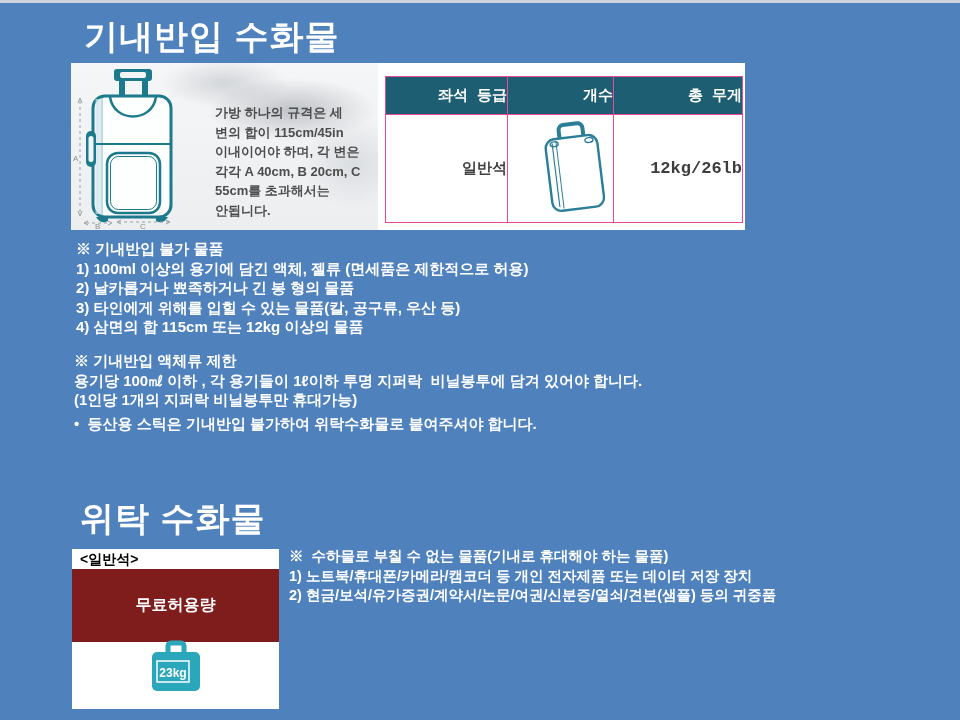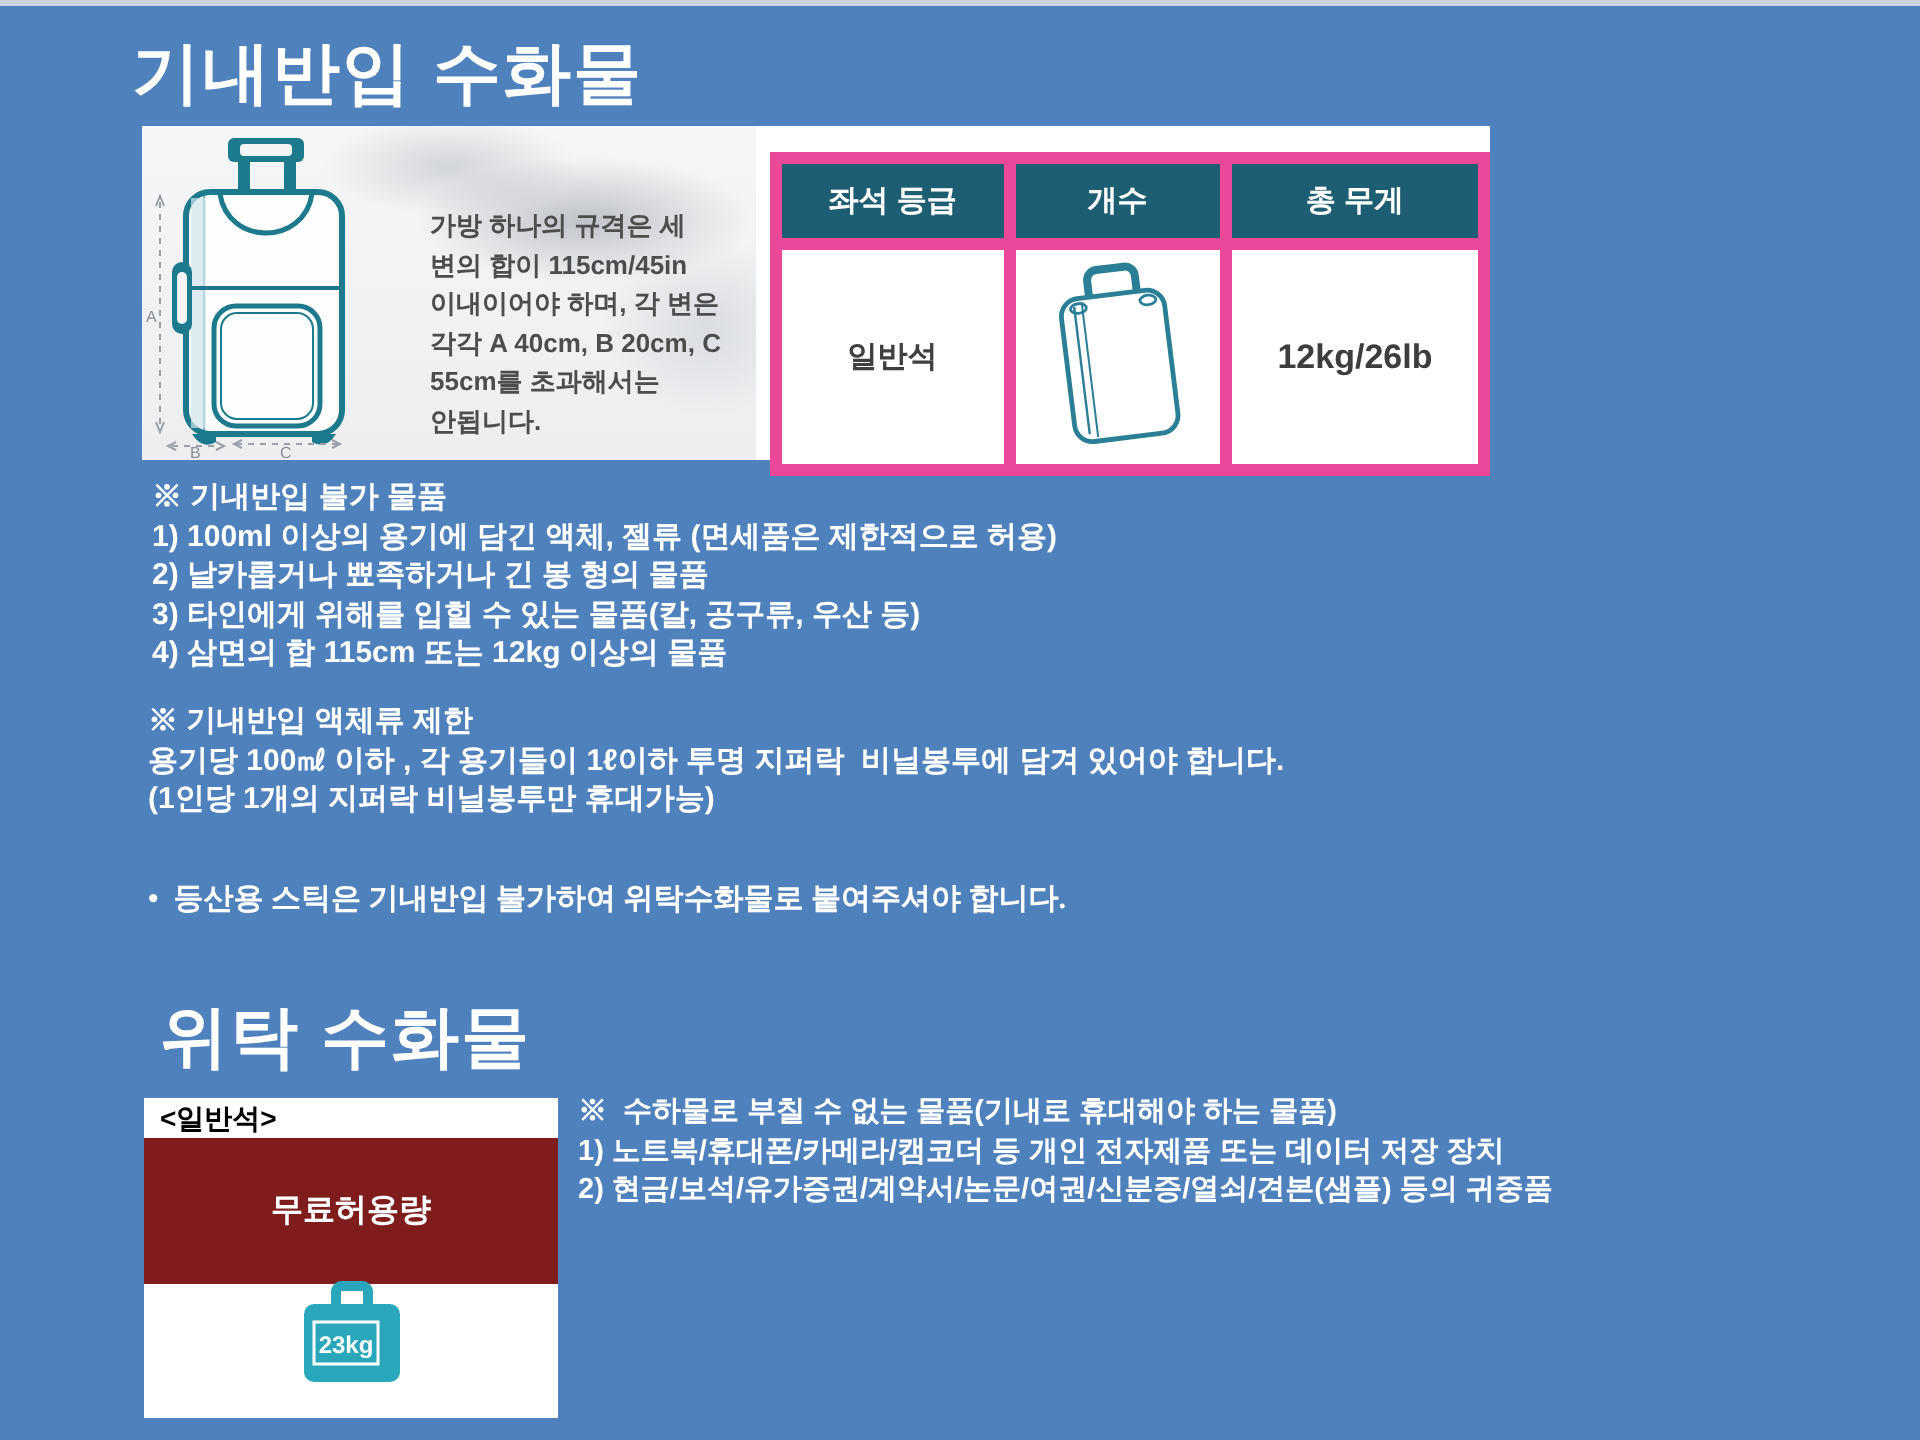--- a/index.html
+++ b/index.html
@@ -15,21 +15,21 @@
     background:#cdd4de;
   }
   .slide-title{
     position:absolute;
     color:#ffffff;
     font-size:34px;
     font-weight:bold;
     letter-spacing:1px;
     white-space:nowrap;
   }
-  #title-carryon{left:66px;top:14px;}
+  #title-carryon{left:84px;top:14px;}
   #title-checked{left:80px;top:496px;}
 
   
   .strip{
     position:absolute;left:71px;top:63px;width:674px;height:167px;
     background:#ffffff;
   }
   .photo{
     position:absolute;left:0;top:0;width:307px;height:167px;
     background:
@@ -49,24 +49,25 @@
     white-space:pre-wrap;
   }
   .table-wrap{
     position:absolute;left:314px;top:13px;
   }
   table.baggage{
     border-collapse:collapse;
     background:#ffffff;
   }
   table.baggage td,table.baggage th{
-    border:6px solid #ec4899;
-    text-align:center;
+    border:1px solid #ec4899;
+    text-align:right;
     vertical-align:middle;
     padding:0;
+    font-family:Liberation Mono, monospace;
   }
   table.baggage th{
     background:#1e5e72;
     color:#ffffff;
     font-size:15px;
     font-weight:bold;
     height:37px;
   }
   table.baggage td{height:107px;background:#ffffff;}
   .col-seat{width:121px;}
@@ -77,21 +78,21 @@
 
   
   .wtext{
     position:absolute;
     color:#ffffff;
     font-weight:bold;
     white-space:pre-wrap;
   }
   #block-prohibited{left:76px;top:239px;font-size:15px;line-height:19.5px;}
   #block-liquids{left:74px;top:351px;font-size:15px;line-height:19.5px;}
-  #block-stick{left:74px;top:441px;font-size:15px;line-height:19.5px;font-family:Liberation Serif, serif;}
+  #block-stick{left:74px;top:414px;font-size:15px;line-height:19.5px;}
   #block-notallowed{left:289px;top:534px;font-size:14.5px;line-height:19.5px;margin-top:13px;}
   #block-notes{left:289px;top:639px;font-size:14.5px;line-height:19.5px;}
 
   
   .card{
     position:absolute;left:72px;top:549px;width:207px;height:160px;
     background:#ffffff;
   }
   .card-header{
     height:20px;

